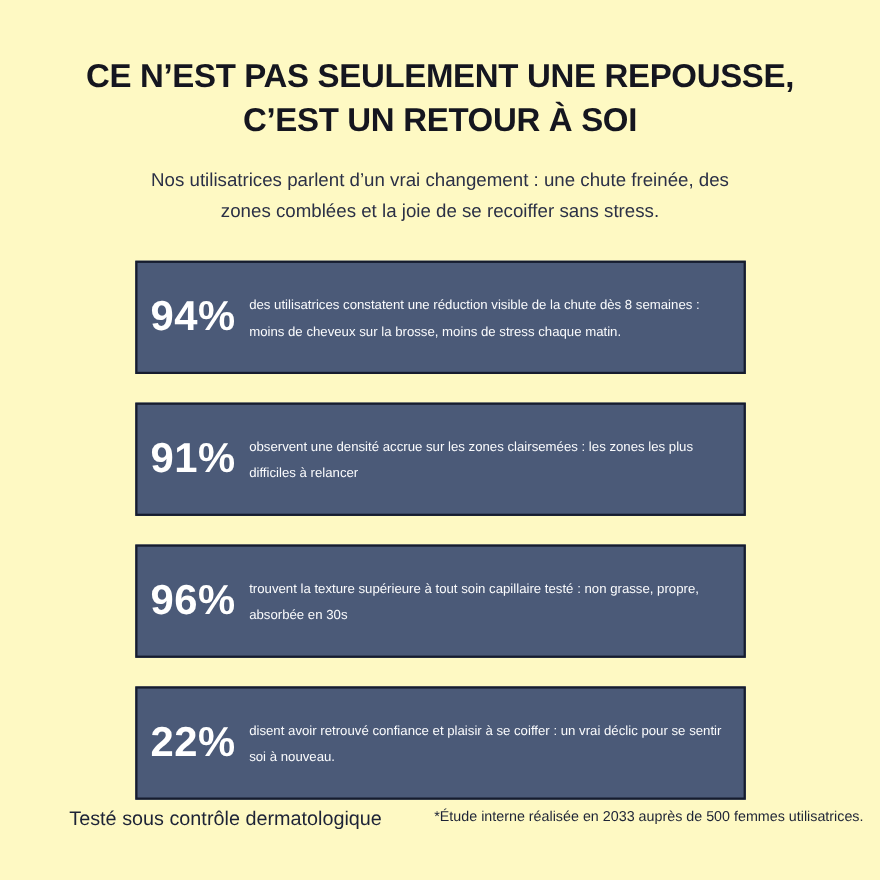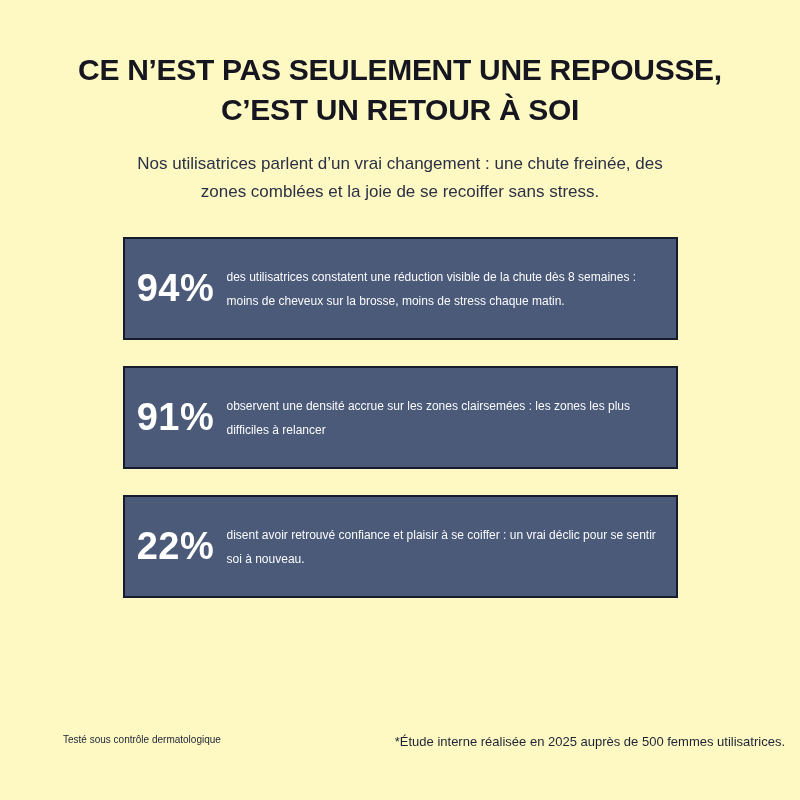--- a/index.html
+++ b/index.html
@@ -61,21 +61,21 @@
     flex: 1 1 auto;
     padding-right: 18px;
     font-size: 12px;
     line-height: 24px;
     color: #fafbfd;
   }
   .footer-left {
     position: absolute;
     top: 734px;
     left: 63px;
-    font-size: 10px;
+    font-size: 18px;
     color: #1d2336;
   }
   .footer-right {
     position: absolute;
     top: 734px;
     right: 15px;
     font-size: 13px;
     color: #1d2336;
   }
 </style>
@@ -99,24 +99,28 @@
     <div class="stat-card">
       <div class="stat-percent">94%</div>
       <div class="stat-description">des utilisatrices constatent une réduction visible de la chute dès 8 semaines : moins de cheveux sur la brosse, moins de stress chaque matin.</div>
     </div>
 
     <div class="stat-card">
       <div class="stat-percent">91%</div>
       <div class="stat-description">observent une densité accrue sur les zones clairsemées : les zones les plus difficiles à relancer</div>
     </div>
 
+    <div class="stat-card">
+      <div class="stat-percent">96%</div>
+      <div class="stat-description">trouvent la texture supérieure à tout soin capillaire testé : non grasse, propre, absorbée en 30s</div>
+    </div>
 
     <div class="stat-card">
       <div class="stat-percent">22%</div>
       <div class="stat-description">disent avoir retrouvé confiance et plaisir à se coiffer : un vrai déclic pour se sentir soi à nouveau.</div>
     </div>
 
   </div>
 
   <div class="footer-left">Testé sous contrôle dermatologique</div>
-  <div class="footer-right">*Étude interne réalisée en 2025 auprès de 500 femmes utilisatrices.</div>
+  <div class="footer-right">*Étude interne réalisée en 2033 auprès de 500 femmes utilisatrices.</div>
 
 </div>
 
 </body></html>

